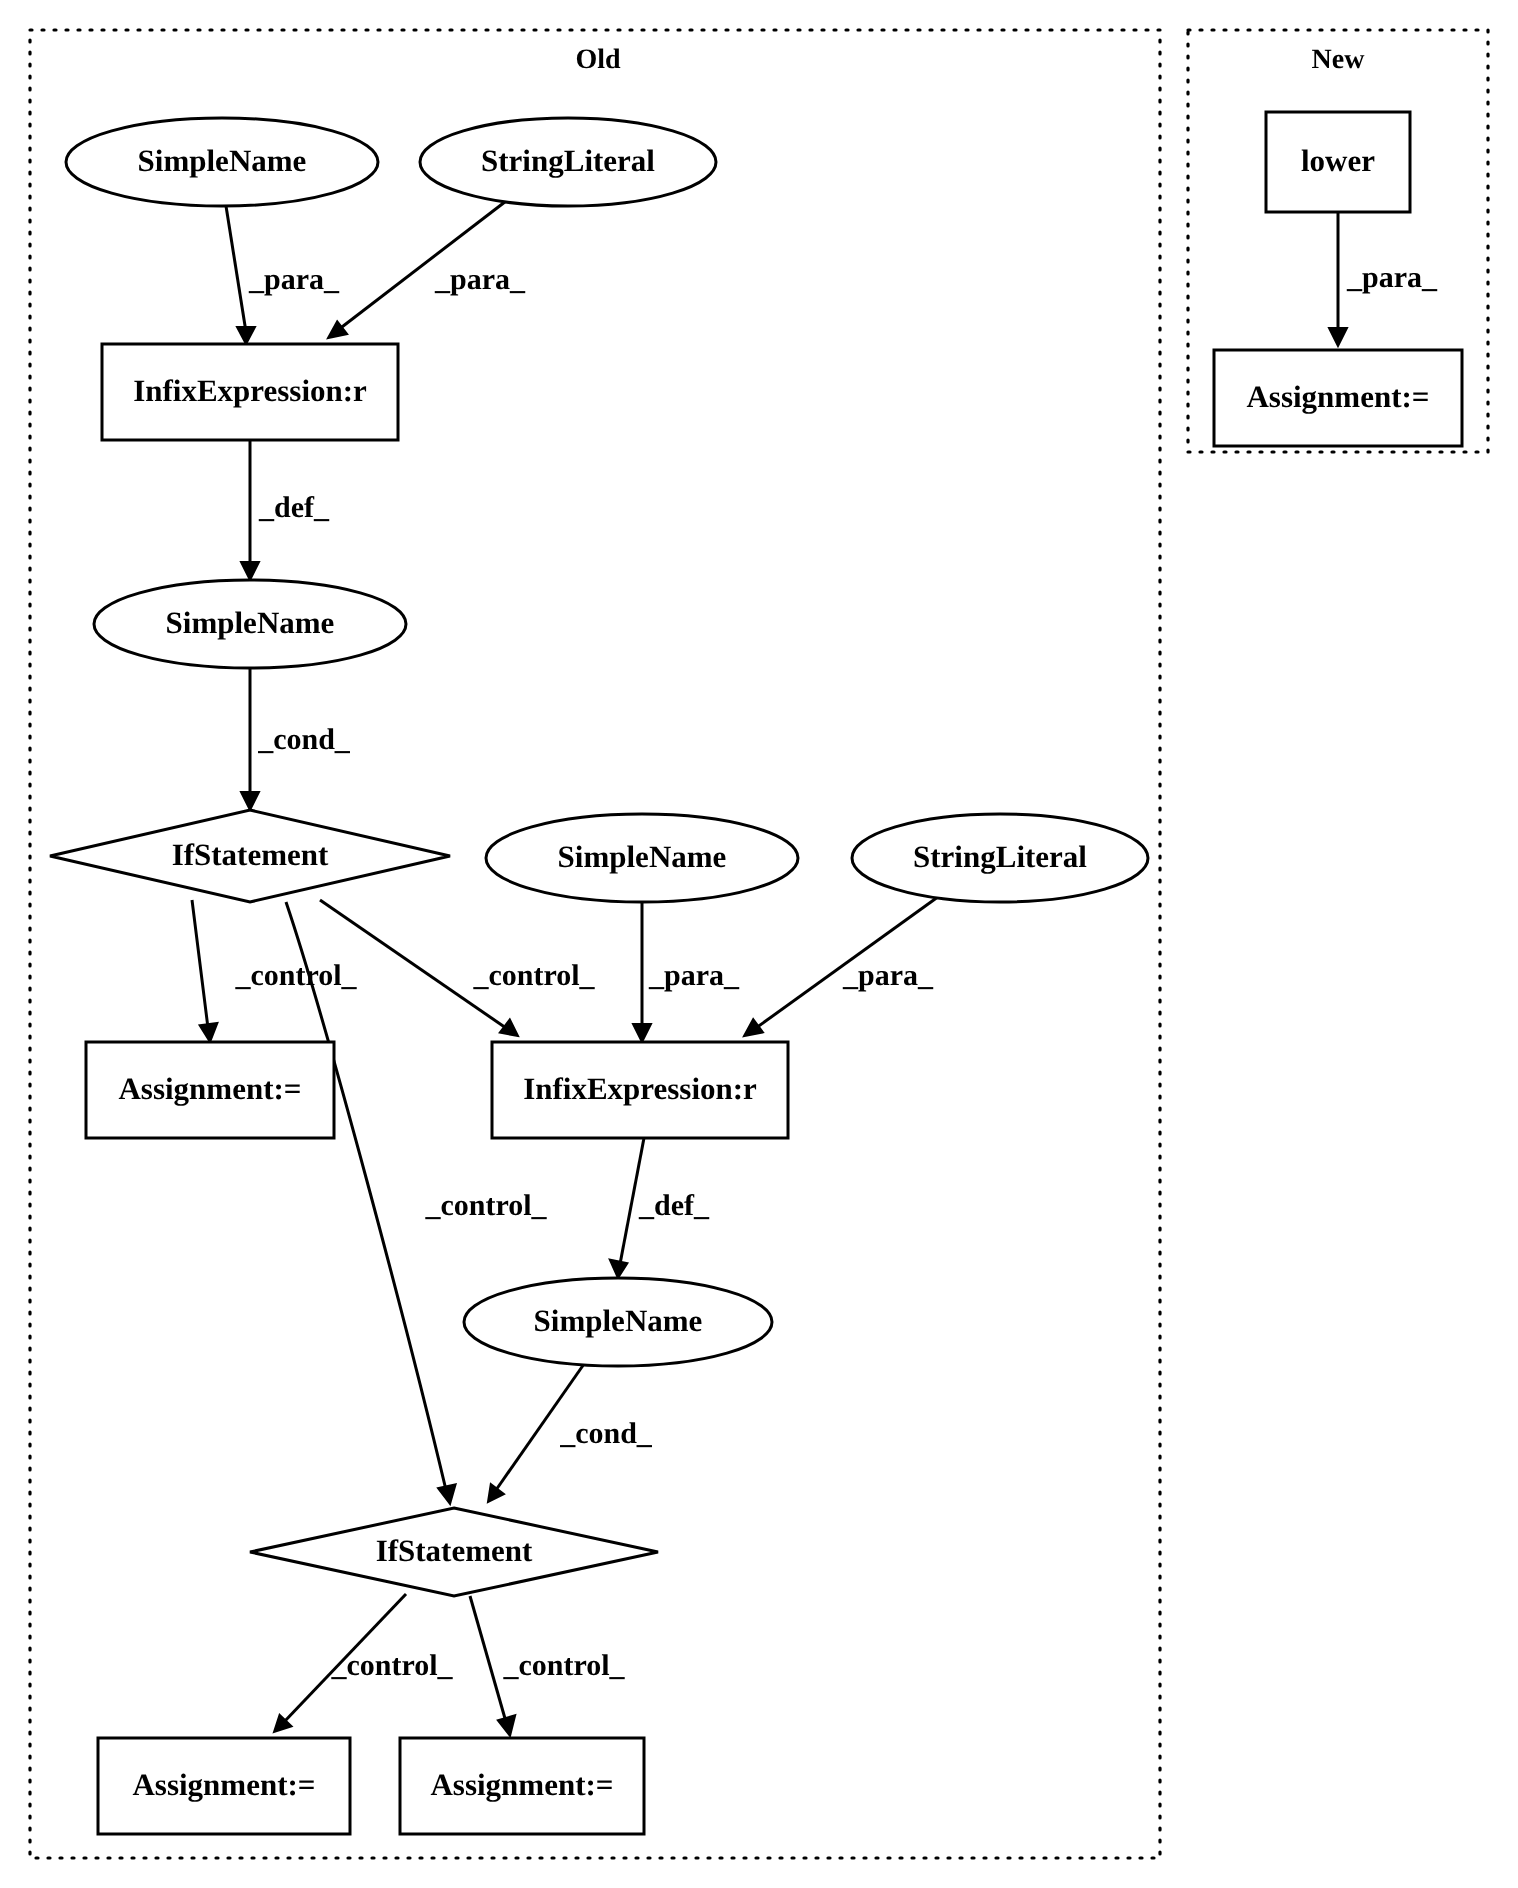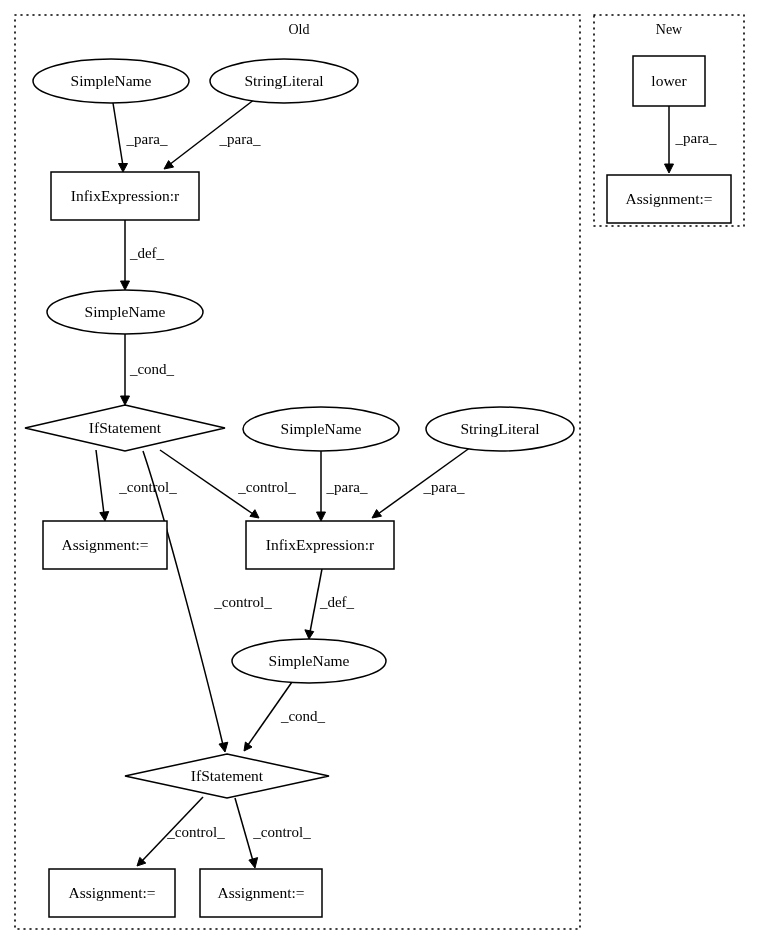--- a/index.html
+++ b/index.html
@@ -10,20 +10,21 @@
   body {
     width: 759px;
     height: 944px;
     font-family: "Liberation Serif", "DejaVu Serif", serif;
     overflow: hidden;
   }
   #graph-root {
     position: relative;
     width: 759px;
     height: 944px;
+    font-weight: bold;
   }
   svg#graph-svg {
     display: block;
     width: 759px;
     height: 944px;
   }
   .cluster-border {
     fill: none;
     stroke: #000000;
     stroke-width: 1.6;

